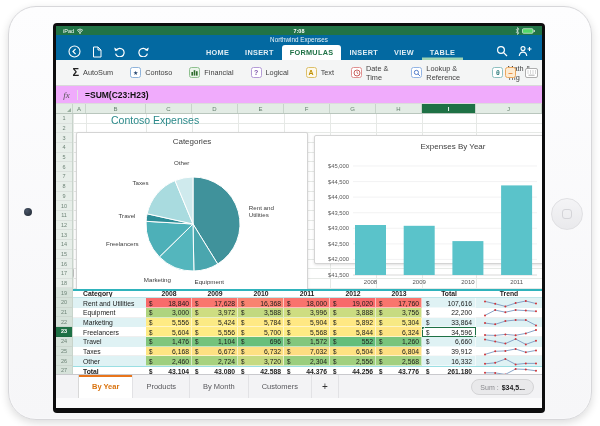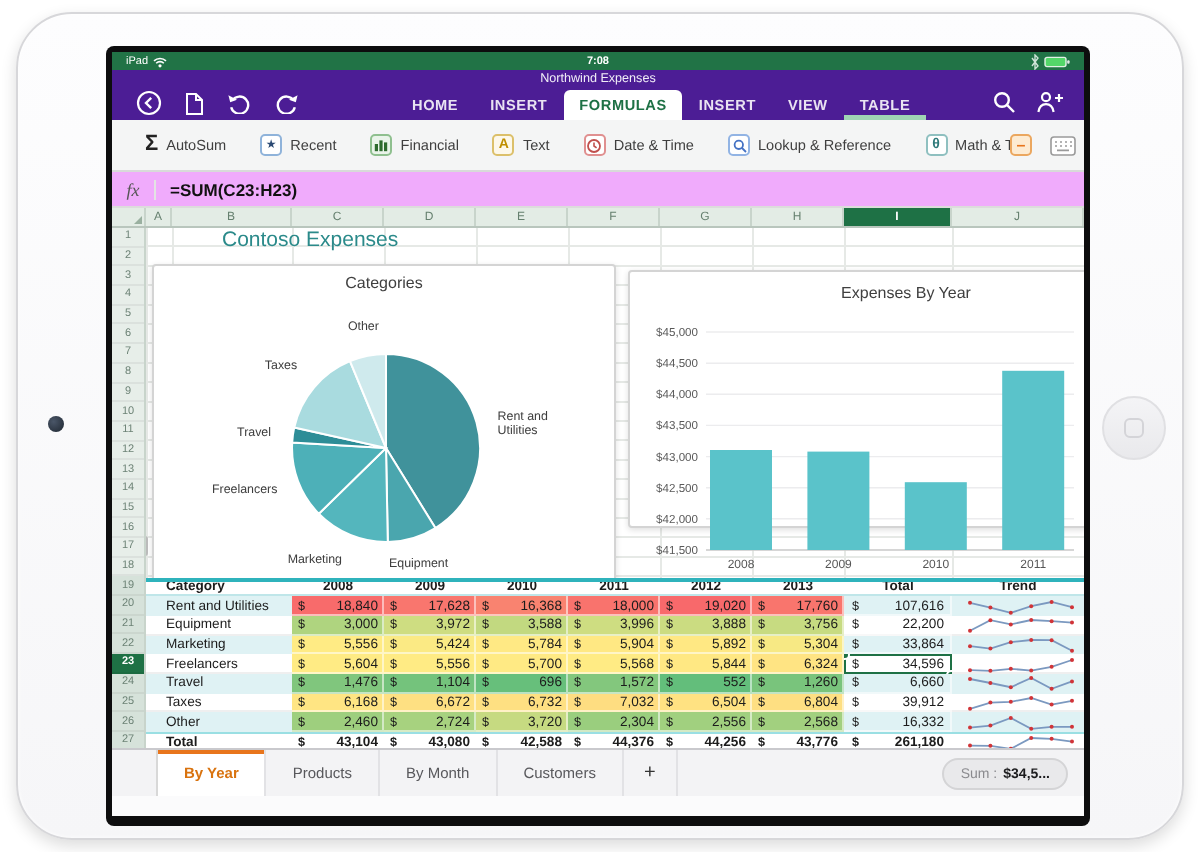--- a/index.html
+++ b/index.html
@@ -24,21 +24,21 @@
     font-family:"Liberation Sans",sans-serif; }
 
   
   .statusbar { position:absolute; left:0; top:0; width:486px; height:9px; background:#217346;
     color:#fff; font-size:5.5px; display:flex; align-items:center; padding:0 7px; }
   .sb-left { display:flex; align-items:center; gap:2px; }
   .sb-center { position:absolute; left:0; right:0; text-align:center; font-weight:700; }
   .sb-right { margin-left:auto; display:flex; align-items:center; gap:2px; }
 
   
-  .titlebar { position:absolute; left:0; top:9px; width:486px; height:25px; background:#4c1d95; }
+  .titlebar { position:absolute; left:0; top:9px; width:486px; height:25px; background:#0369a1; }
   .doc-title { position:absolute; top:1px; left:0; right:0; text-align:center;
     color:rgba(255,255,255,.92); font-size:6.3px; }
   .tb-icons-left { position:absolute; left:12px; bottom:2px; display:flex; align-items:center; gap:11px; }
   .tb-icons-right { position:absolute; right:10px; bottom:3px; display:flex; align-items:center; gap:10px; }
   .ribbon-tabs { position:absolute; left:142px; bottom:0; height:15px; display:flex; align-items:stretch; }
   .rtab { color:rgba(255,255,255,.88); font-size:7.3px; font-weight:700; letter-spacing:.3px;
     padding:0 8px; display:flex; align-items:center; }
   .rtab.active { background:#fff; color:#1e7145; border-radius:3px 3px 0 0; }
   .rtab.highlight { box-shadow:inset 0 -2.5px 0 #9fd4b4; }
 
@@ -205,33 +205,41 @@
                   <span class="ri-sigma">Σ</span>
                 </span>
                 <span>AutoSum</span>
               </div>
               <div class="ritem">
                 <span style="display:flex">
                   <span class="ribox" style="border:1px solid #8fb3da;">
                     <span style="color:#2b4a73;font-size:6px;line-height:1">★</span>
                   </span>
                 </span>
-                <span>Recent</span>
+                <span>Contoso</span>
               </div>
               <div class="ritem">
                 <span style="display:flex">
                   <span class="ribox" style="border:1px solid #8fc08f;background:#eaf4ea;">
                     <svg width="7" height="7" viewBox="0 0 7 7">
                       <rect x=".4" y="3" width="1.6" height="3.6" fill="#2e6b2e"></rect>
                       <rect x="2.7" y="1.2" width="1.6" height="5.4" fill="#2e6b2e"></rect>
                       <rect x="5" y="2.2" width="1.6" height="4.4" fill="#2e6b2e"></rect>
                     </svg>
                   </span>
                 </span>
                 <span>Financial</span>
+              </div>
+              <div class="ritem">
+                <span style="display:flex">
+                  <span class="ribox" style="border:1px solid #b49bd6;">
+                    <span style="color:#7a52a8;font-size:7px;font-weight:700;line-height:1">?</span>
+                  </span>
+                </span>
+                <span>Logical</span>
               </div>
               <div class="ritem">
                 <span style="display:flex">
                   <span class="ribox" style="border:1px solid #dcc06a;background:#fdf8ea;">
                     <span style="color:#bf8f00;font-size:7px;font-weight:700;line-height:1">A</span>
                   </span>
                 </span>
                 <span>Text</span>
               </div>
               <div class="ritem">

